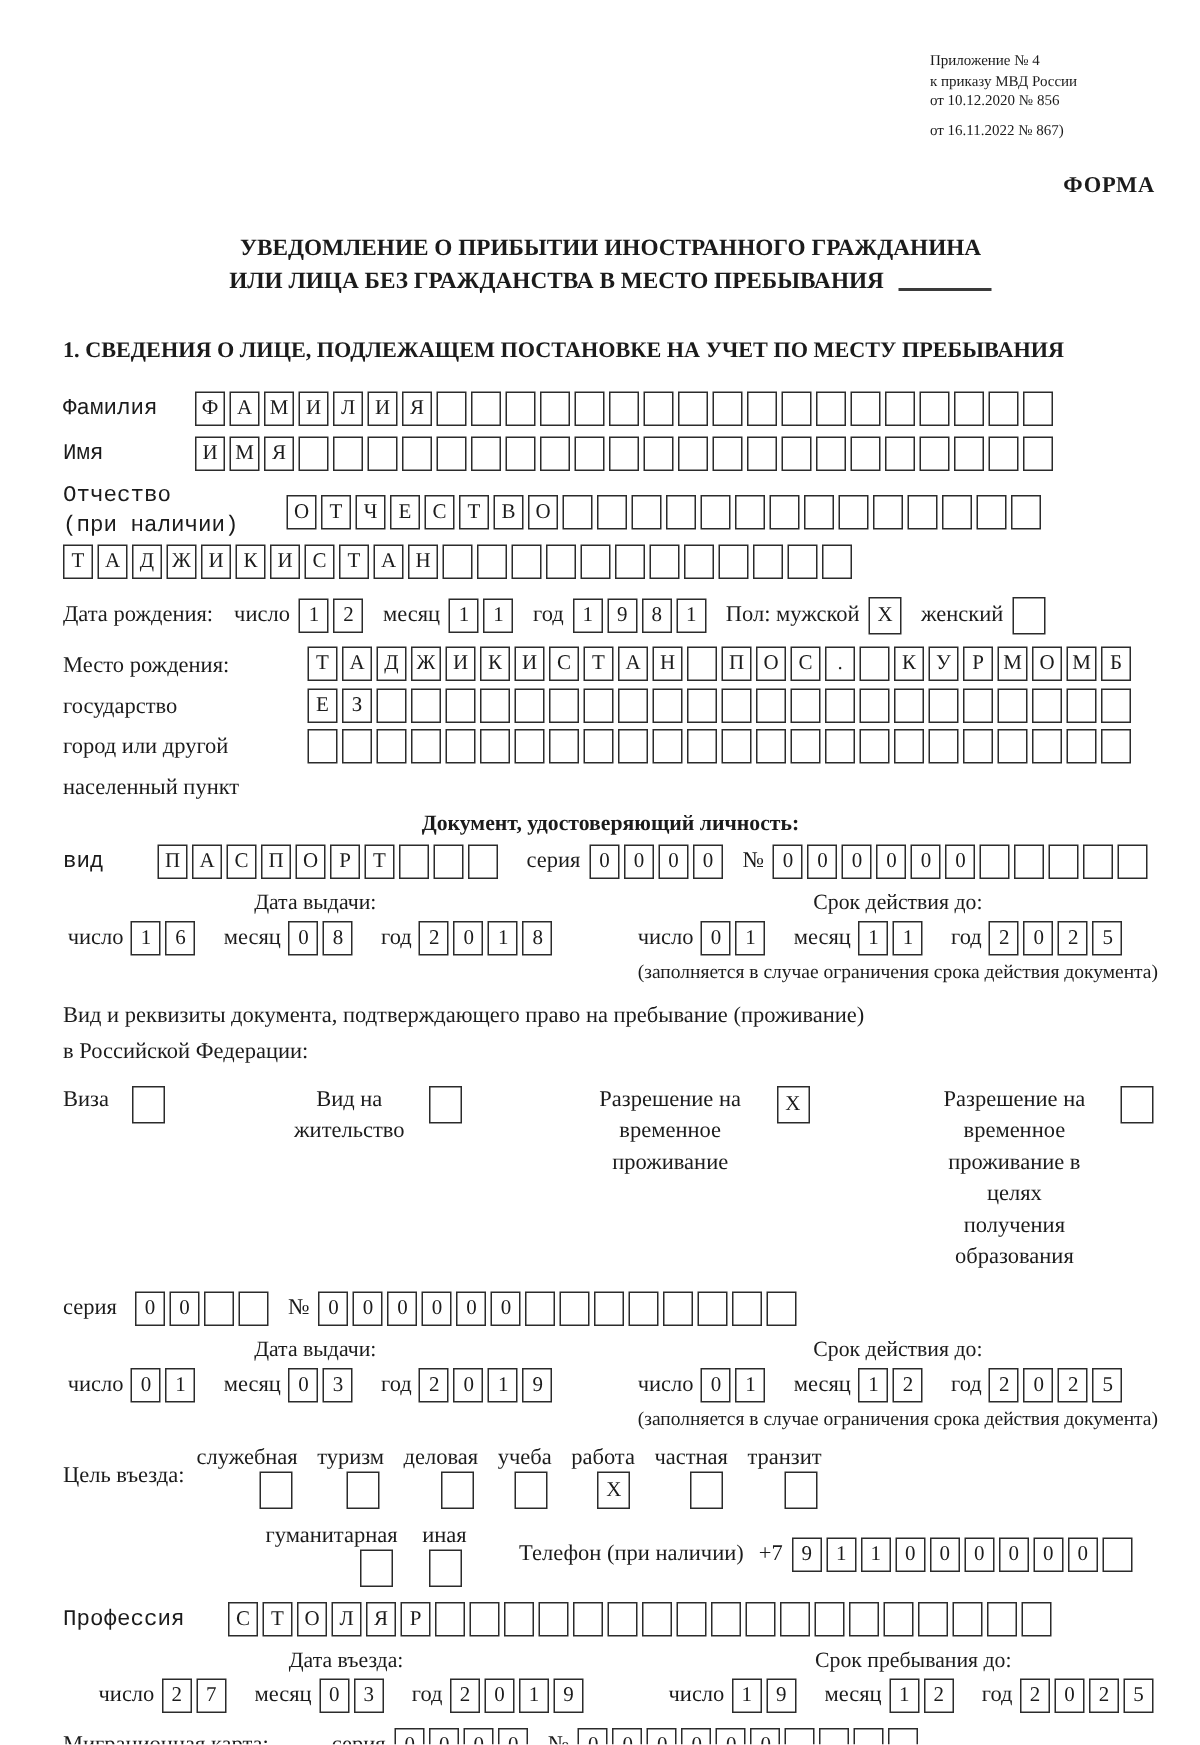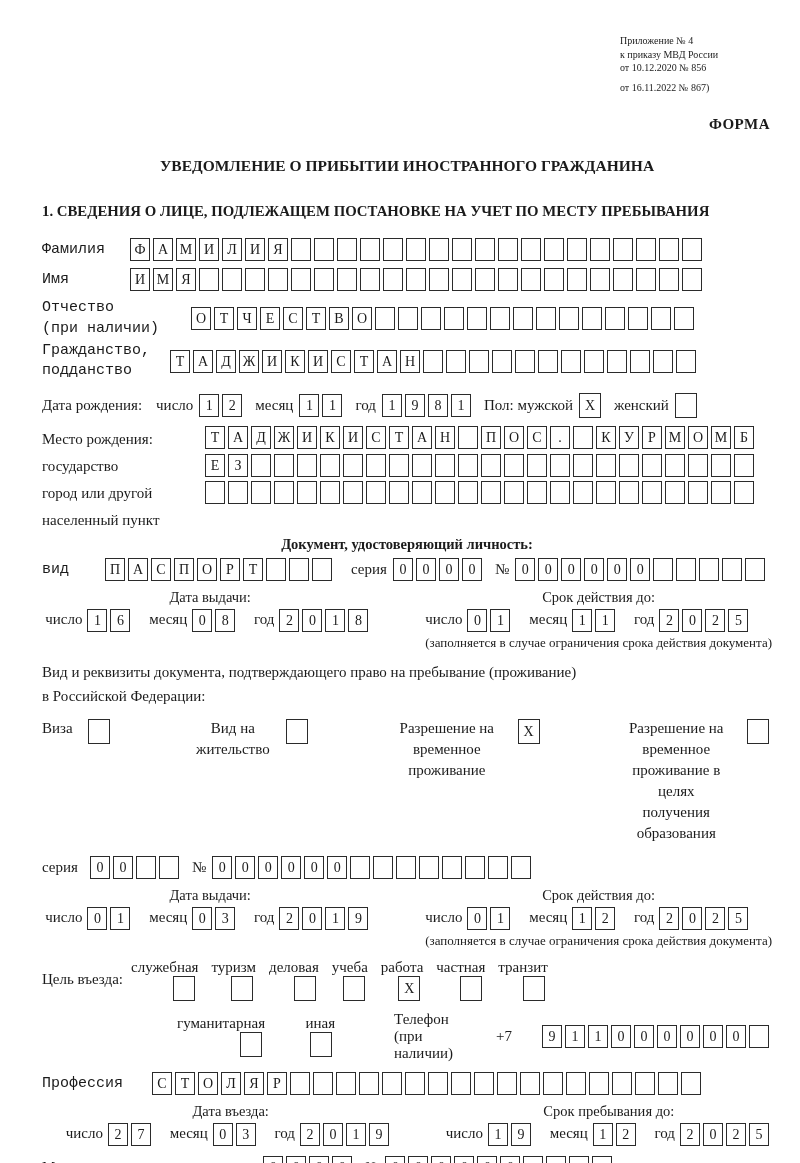--- a/index.html
+++ b/index.html
@@ -67,20 +67,23 @@
     <div>от 10.12.2020 № 856</div>
     <div class="grp2">
       <div>от 16.11.2022 № 867)</div>
     </div>
   </div>
 
   <div class="forma">ФОРМА</div>
 
   <div class="title">
     <div>УВЕДОМЛЕНИЕ О ПРИБЫТИИ ИНОСТРАННОГО ГРАЖДАНИНА</div>
+    <div>
+      <span>ИЛИ ЛИЦА БЕЗ ГРАЖДАНСТВА В МЕСТО ПРЕБЫВАНИЯ</span><span class="title-underline"></span>
+    </div>
   </div>
 
   <div class="sec-head">1. СВЕДЕНИЯ О ЛИЦЕ, ПОДЛЕЖАЩЕМ ПОСТАНОВКЕ НА УЧЕТ ПО МЕСТУ ПРЕБЫВАНИЯ</div>
 
   <div class="row" style="margin-top:18px;">
     <span class="lblcol w88">Фамилия</span>
     <span class="box-row">
         <span class="cell">Ф</span>
         <span class="cell">А</span>
         <span class="cell">М</span>
@@ -165,24 +168,20 @@
         <span class="cell"></span>
         <span class="cell"></span>
         <span class="cell"></span>
         <span class="cell"></span>
         <span class="cell"></span>
         <span class="cell"></span>
       </span>
   </div>
 
   <div class="row" style="margin-top:2px;">
-    <span class="lblcol w128 twoline">
-      <span>Гражданство,</span><br>
-      <span>подданство</span>
-    </span>
     <span class="box-row">
         <span class="cell">Т</span>
         <span class="cell">А</span>
         <span class="cell">Д</span>
         <span class="cell">Ж</span>
         <span class="cell">И</span>
         <span class="cell">К</span>
         <span class="cell">И</span>
         <span class="cell">С</span>
         <span class="cell">Т</span>
@@ -549,21 +548,21 @@
         </span>
       </span>
     <span class="p-item" style="margin-right:0;">
         <span>транзит</span>
         <span class="box-row chk">
           <span class="cell"></span>
         </span>
       </span>
   </div>
 
-  <div class="purpose-row" style="margin-left:135px;gap:24px;">
+  <div class="purpose-row" style="margin-left:135px;">
     <span class="p-item">
         <span>гуманитарная</span>
         <span class="box-row chk">
           <span class="cell"></span>
         </span>
       </span>
     <span class="p-item">
         <span>иная</span>
         <span class="box-row chk">
           <span class="cell"></span>

